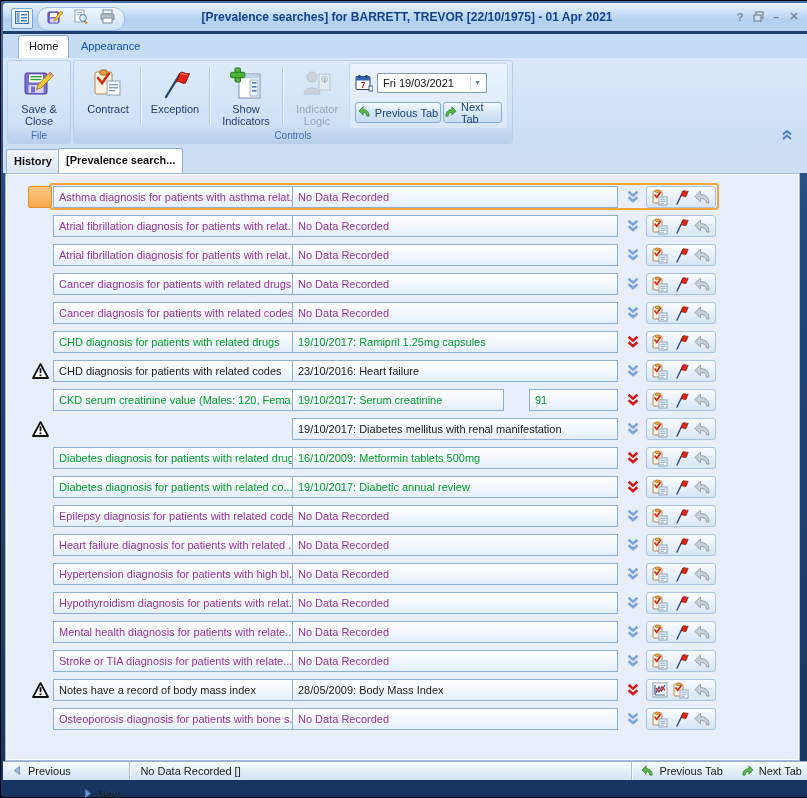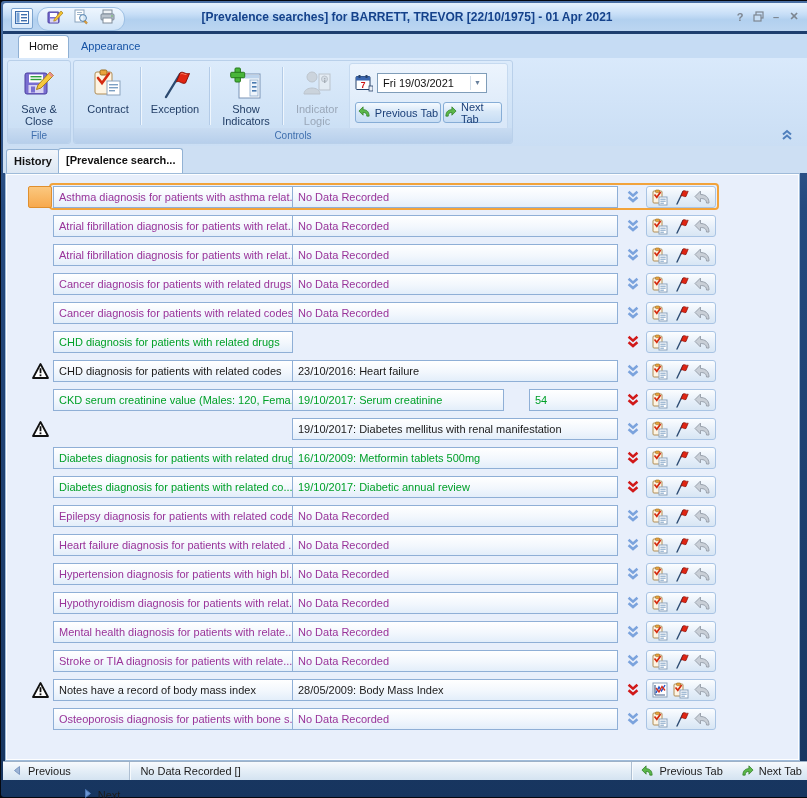--- a/index.html
+++ b/index.html
@@ -468,20 +468,21 @@
             </svg>
           </span>
         </div>
   </div>
 
   <div class="row c-green" style="top: 157px; border-radius: 11px;">
     <div class="gutter">
       
     </div>
     <div class="cell lbl"><span>CHD diagnosis for patients with related drugs</span></div>
+    <div class="cell val"><span>19/10/2017: Ramipril 1.25mg capsules</span></div>
 
     <span class="chev red">
       <svg width="14" height="14" viewBox="0 0 12 12">
             <path d="M2.2 1.5 L6 4.8 L9.8 1.5" fill="none" stroke="currentColor" stroke-width="2.2"></path>
             <path d="M2.2 6.2 L6 9.5 L9.8 6.2" fill="none" stroke="currentColor" stroke-width="2.2"></path>
           </svg>
     </span>
     <div class="tools">
           <span class="tool">
             <svg width="16" height="17" viewBox="0 0 16 17">
@@ -552,21 +553,21 @@
           </span>
         </div>
   </div>
 
   <div class="row c-green" style="top: 215px;">
     <div class="gutter">
       
     </div>
     <div class="cell lbl"><span>CKD serum creatinine value (Males: 120, Fema...</span></div>
     <div class="cell val short"><span>19/10/2017: Serum creatinine</span></div>
-    <div class="cell num" style="display: block;"><span>54</span></div>
+    <div class="cell num" style="display: block;"><span>91</span></div>
     <span class="chev red">
       <svg width="14" height="14" viewBox="0 0 12 12">
             <path d="M2.2 1.5 L6 4.8 L9.8 1.5" fill="none" stroke="currentColor" stroke-width="2.2"></path>
             <path d="M2.2 6.2 L6 9.5 L9.8 6.2" fill="none" stroke="currentColor" stroke-width="2.2"></path>
           </svg>
     </span>
     <div class="tools">
           <span class="tool">
             <svg width="16" height="17" viewBox="0 0 16 17">
               <rect x="1" y="2" width="9" height="12" rx="1" fill="#fdf4e3" stroke="#b08d55"></rect>

